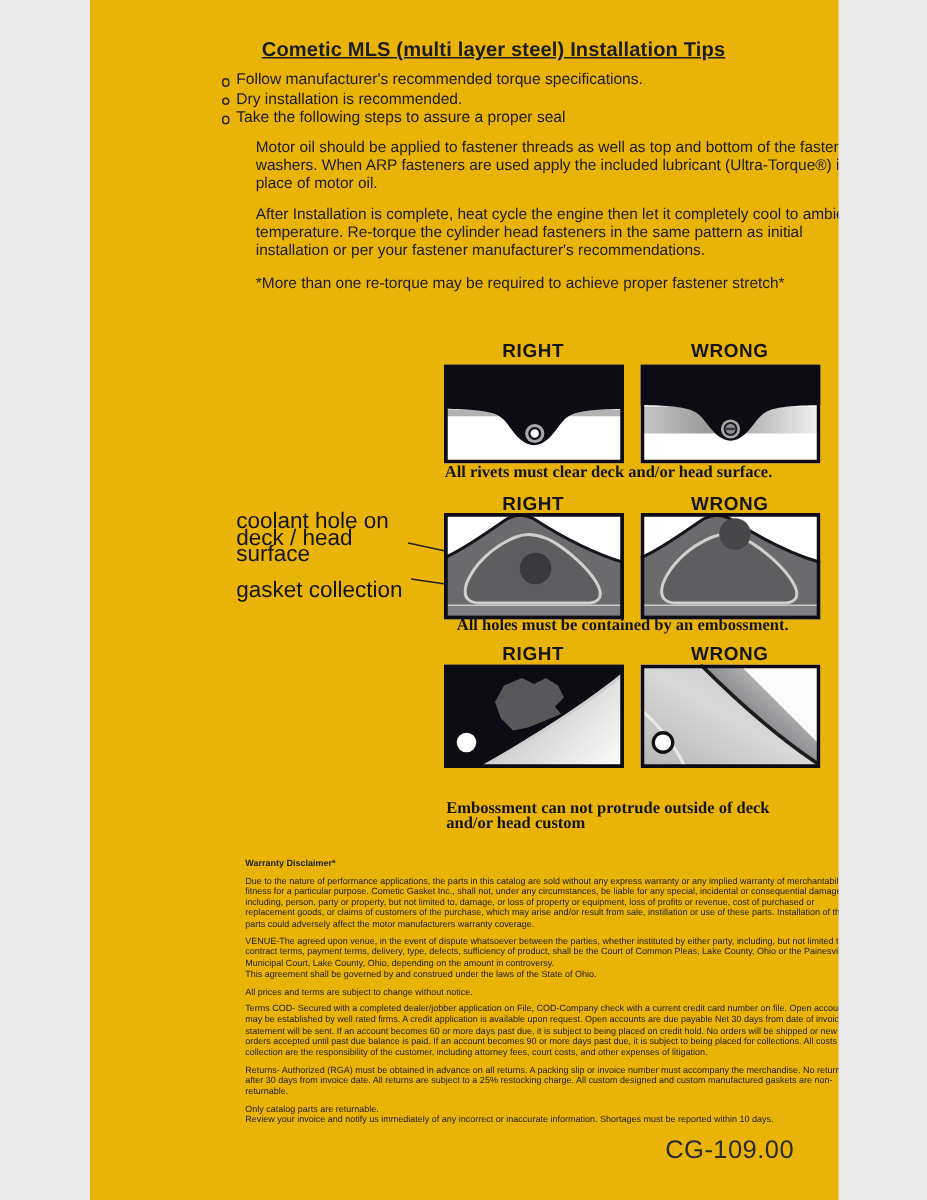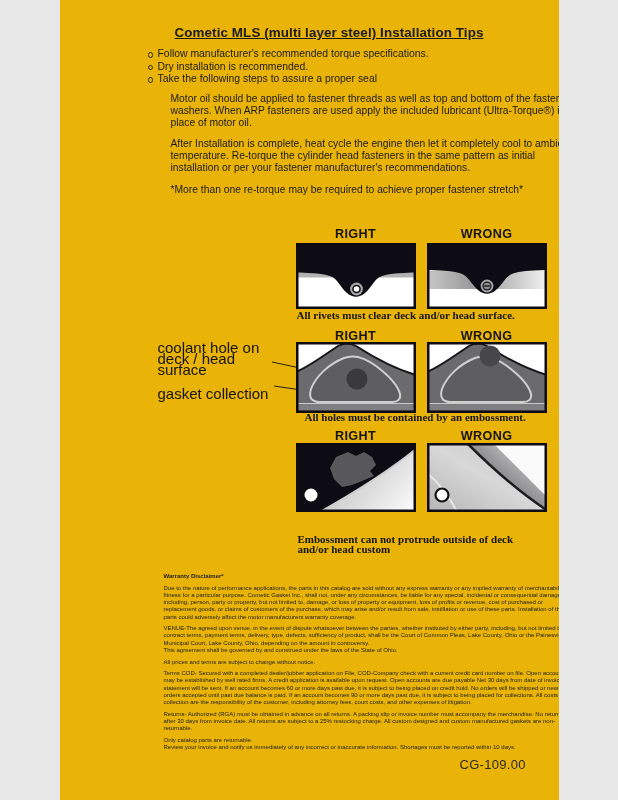--- a/index.html
+++ b/index.html
@@ -31,21 +31,21 @@
   .callouts { position:absolute; left:98px; top:342px; width:117px; font-size:15px; line-height:11px; color:#141416; }
   .callouts .second { margin-top:13px; }
   .leads { position:absolute; left:208px; top:356px; }
 
   
   .legal { position:absolute; left:104px; top:573px; width:413px; font-size:6px; line-height:7.2px; color:#222; }
   .legal .lh { font-weight:bold; margin:0 0 4.5px 0; font-size:6px; }
   .legal p { margin:0 0 4.5px 0; }
   .legal p.tight { margin-bottom:0; }
 
-  .doc-num { position:absolute; left:400px; top:757px; font-size:13px; letter-spacing:0.3px; color:#2b2b2d; }
+  .doc-num { position:absolute; left:384px; top:757px; font-size:17px; letter-spacing:0.3px; color:#2b2b2d; }
 </style>
 </head>
 <body>
 
 <div class="page">
 
   <div class="flow">
     <h1 class="title">Cometic MLS (multi layer steel) Installation Tips</h1>
 
     <ul class="bullets">

